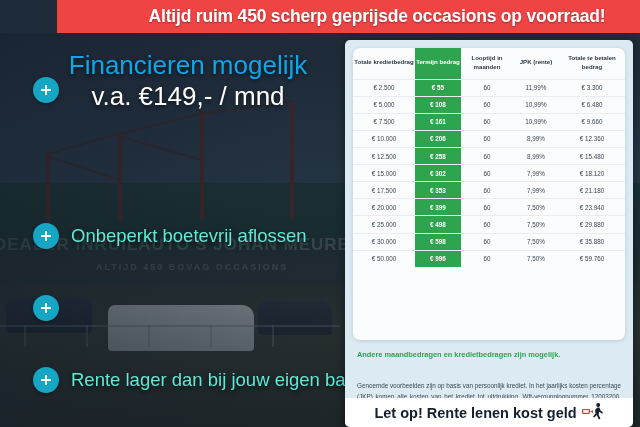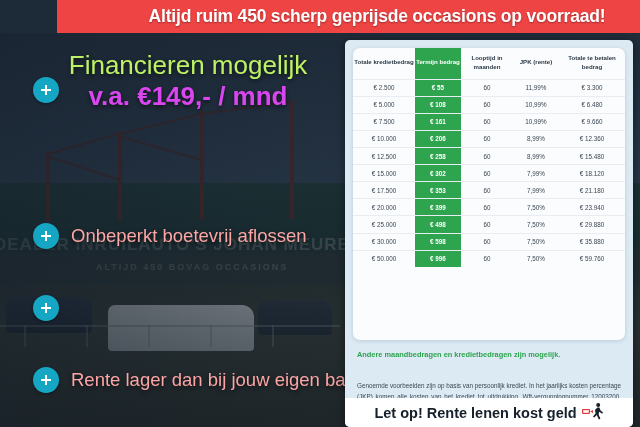--- a/index.html
+++ b/index.html
@@ -31,26 +31,26 @@
   #topbar{position:absolute;left:10px;top:0;width:640px;height:33px;background:#ef4444;
           display:flex;align-items:center;justify-content:center;z-index:20;margin-left:47px;}
   #topbar span{color:#fff;font-size:17.5px;font-weight:bold;letter-spacing:-.2px;
                text-shadow:0 1px 2px rgba(0,0,0,.35);}
   
   #left{position:absolute;left:0;top:33px;width:350px;height:394px;z-index:15;}
   .plus{width:26px;height:26px;border-radius:50%;background:#15a6c4;flex:0 0 26px;
         display:flex;align-items:center;justify-content:center;box-shadow:0 1px 3px rgba(0,0,0,.4);}
   .plus svg{display:block;}
   .head1{position:absolute;left:33px;top:17px;width:310px;text-align:center;
-         color:#bef264;font-size:26px;font-weight:normal;text-shadow:0 2px 4px rgba(0,0,0,.55);}
+         color:#0ea5e9;font-size:26px;font-weight:normal;text-shadow:0 2px 4px rgba(0,0,0,.55);}
   .head2{position:absolute;left:33px;top:48px;width:310px;text-align:center;
-         color:#d946ef;font-size:26px;font-weight:bold;text-shadow:0 2px 4px rgba(0,0,0,.55);}
+         color:#ffffff;font-size:26px;font-weight:normal;text-shadow:0 2px 4px rgba(0,0,0,.55);}
   .pheadicon{position:absolute;left:33px;top:44px;}
   .bullet{position:absolute;left:33px;display:flex;align-items:center;gap:12px;}
-  .bullet .txt{color:#fca5a5;font-size:18.5px;text-shadow:0 2px 4px rgba(0,0,0,.6);white-space:nowrap;}
+  .bullet .txt{color:#5eead4;font-size:18.5px;text-shadow:0 2px 4px rgba(0,0,0,.6);white-space:nowrap;}
   
   #panel{position:absolute;left:345px;top:40px;width:288px;height:387px;
          background:#dceaf4;border-radius:5px;z-index:16;overflow:hidden;
          box-shadow:0 2px 10px rgba(0,0,0,.45);}
   #tablecard{position:absolute;left:8px;top:8px;width:272px;height:292px;
              background:#fbfcfd;border-radius:7px;overflow:hidden;
              box-shadow:0 1px 4px rgba(40,60,80,.18);}
   table{border-collapse:collapse;width:272px;table-layout:fixed;}
   th{font-size:6.1px;font-weight:bold;color:#2c3a47;padding:6px 1px 7px;line-height:1.45;
      vertical-align:middle;text-align:center;}

